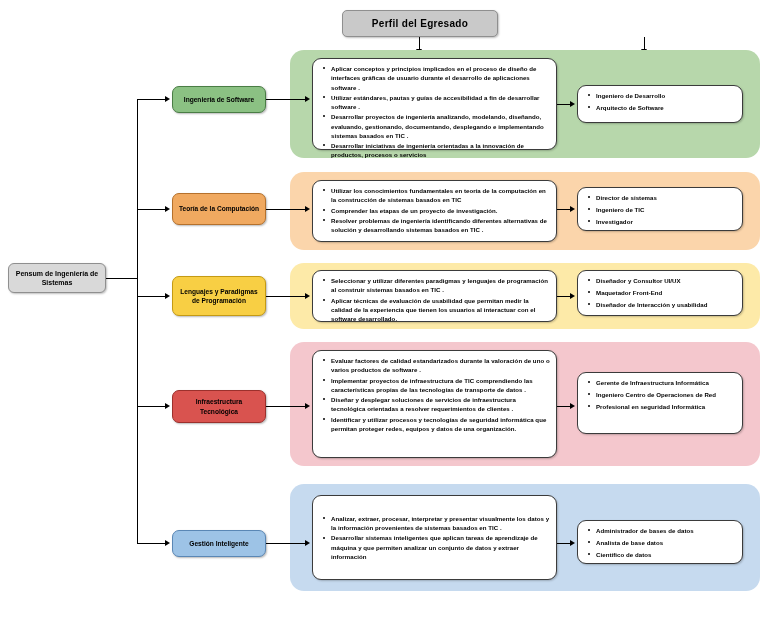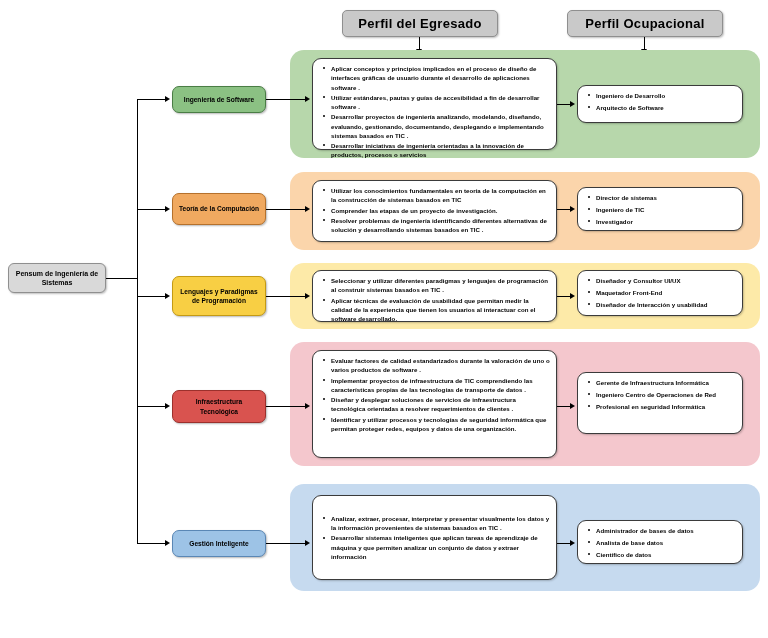--- a/index.html
+++ b/index.html
@@ -23,21 +23,21 @@
   
   .abs { position: absolute; box-sizing: border-box; }
 
   .header-box {
     background: #c9c9c9;
     border: 1px solid #8f8f8f;
     border-radius: 5px;
     display: flex;
     align-items: center;
     justify-content: center;
-    font-size: 13px;
+    font-size: 10px;
     font-weight: bold;
     letter-spacing: 0.3px;
     color: #000;
     box-shadow: 1px 1px 2px rgba(0,0,0,0.25);
   }
 
   .root-box {
     background: #d9d9d9;
     border: 1px solid #8f8f8f;
     border-radius: 6px;
@@ -133,23 +133,20 @@
 <body>
 
 <div id="canvas">
 
   <div class="abs header-box" style="left:342px;top:10px;width:156px;height:27px;">
     <span>Perfil del Egresado</span>
   </div>
   <div class="abs vline" style="left:419px;top:37px;height:14px;"></div>
   <div class="abs arrow-d" style="left:416px;top:49px;"></div>
 
-  <div class="abs header-box" style="left:567px;top:10px;width:156px;height:27px;">
-    <span>Perfil Ocupacional</span>
-  </div>
   <div class="abs vline" style="left:644px;top:37px;height:14px;"></div>
   <div class="abs arrow-d" style="left:641px;top:49px;"></div>
 
   <div class="abs root-box" style="left:8px;top:263px;width:98px;height:30px;">
     <span>Pensum de Ingeniería de Sistemas</span>
   </div>
 
   <div class="abs hline" style="left:106px;top:278px;width:31px;"></div>
 
   <div class="abs vline" style="left:137px;top:99px;height:444px;"></div>

